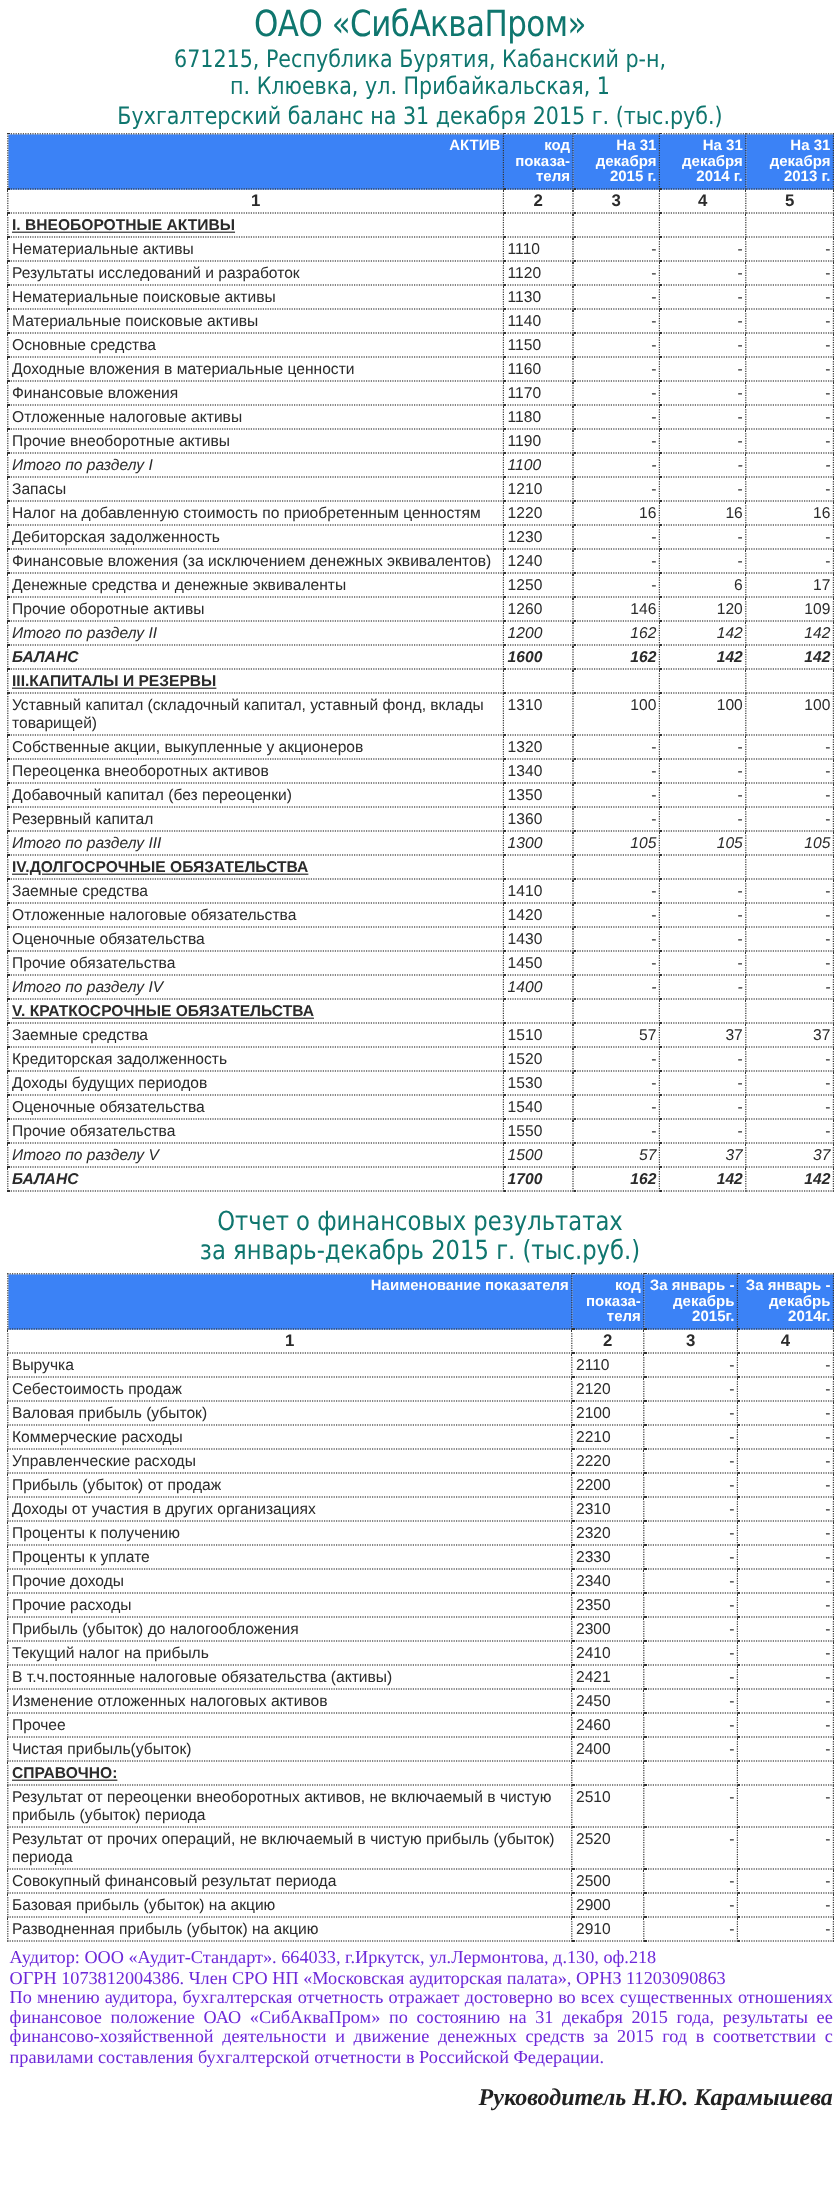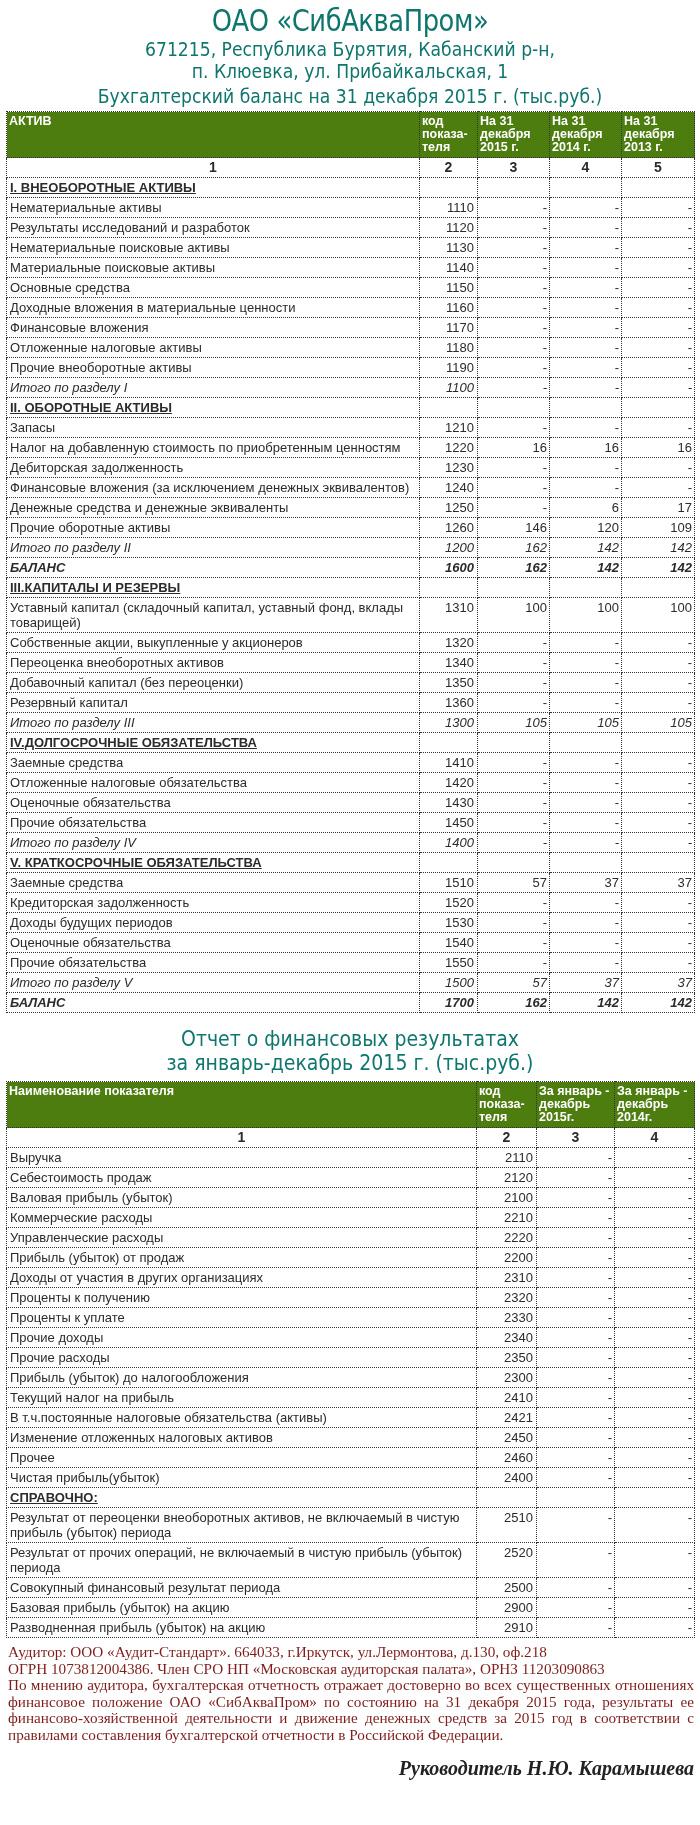--- a/index.html
+++ b/index.html
@@ -3,30 +3,30 @@
 <meta charset="utf-8">
 <style>
   html,body{margin:0;padding:0;background:#fff;}
   body{width:700px;height:1825px;overflow:hidden;color:#2b2b2b;font-family:"Liberation Sans",sans-serif;}
   .hdr{text-align:center;color:#0f766e;font-family:"DejaVu Sans",sans-serif;}
   .h-company{font-size:30px;line-height:34px;padding-top:4px;letter-spacing:-0.5px;transform:scaleX(0.86);}
   .h-addr{font-size:20px;line-height:22px;transform:scaleX(0.86);}
   .h-title{font-size:20px;line-height:26px;transform:scaleX(0.86);margin-top:1px;}
   table{border-collapse:collapse;table-layout:fixed;margin-left:6px;width:688px;font-family:"Liberation Sans",sans-serif;}
   td,th{border:1px dotted #333;font-size:13px;line-height:15px;padding:2px 3px 2px 3px;vertical-align:top;}
-  th{background:#4d7c0f;color:#fff;font-weight:bold;font-size:12.5px;line-height:13px;text-align:left;padding:3px 2px;}
+  th{background:#3b82f6;color:#fff;font-weight:bold;font-size:12.5px;line-height:13px;text-align:right;padding:3px 2px;}
   .colnum td{font-weight:bold;text-align:center;font-size:14px;}
-  td.code{text-align:right;}
+  td.code{text-align:left;}
   td.num{text-align:right;padding-right:2px;}
   tr.section td{font-weight:bold;font-size:13px;letter-spacing:0;text-decoration:underline;}
   tr.total td{font-style:italic;}
   tr.balance td{font-style:italic;font-weight:bold;}
   tr.band th{padding:1px 2px;font-size:13px;}
   .h-report{font-size:22px;line-height:24px;margin-top:14px;transform:scaleX(0.86);}
-  .footer{margin:6px 6px 0 8px;font-family:"Liberation Serif",serif;font-size:15.2px;line-height:16.5px;color:#7f1d1d;text-align:justify;}
+  .footer{margin:6px 6px 0 8px;font-family:"Liberation Serif",serif;font-size:15.2px;line-height:16.5px;color:#6d28d9;text-align:justify;}
   .footer p{margin:0;}
   .sign{text-align:right;font-style:italic;font-weight:bold;font-size:20px;margin:14px 6px 0 0;font-family:"Liberation Serif",serif;color:#222;}
 </style>
 </head>
 <body>
 
 <div class="hdr">
   <div class="h-company">ОАО «СибАкваПром»</div>
   <div class="h-addr">671215, Республика Бурятия, Кабанский р-н,</div>
   <div class="h-addr">п. Клюевка, ул. Прибайкальская, 1</div>
@@ -128,27 +128,20 @@
         <td class="num">-</td>
         <td class="num">-</td>
       </tr>
       <tr class="total">
         <td>Итого по разделу I</td>
         <td class="code">1100</td>
         <td class="num">-</td>
         <td class="num">-</td>
         <td class="num">-</td>
       </tr>
-      <tr class="section">
-        <td>II. ОБОРОТНЫЕ  АКТИВЫ</td>
-        <td></td>
-        <td></td>
-        <td></td>
-        <td></td>
-      </tr>
       <tr class="">
         <td>Запасы</td>
         <td class="code">1210</td>
         <td class="num">-</td>
         <td class="num">-</td>
         <td class="num">-</td>
       </tr>
       <tr class="">
         <td>Налог на добавленную стоимость по приобретенным ценностям</td>
         <td class="code">1220</td>

